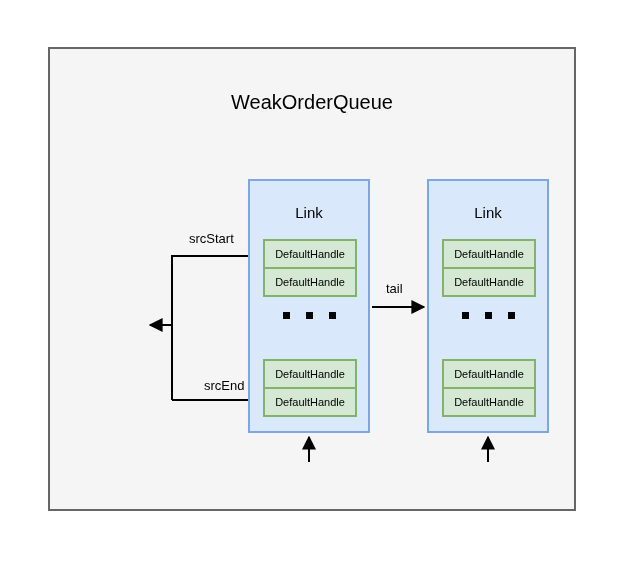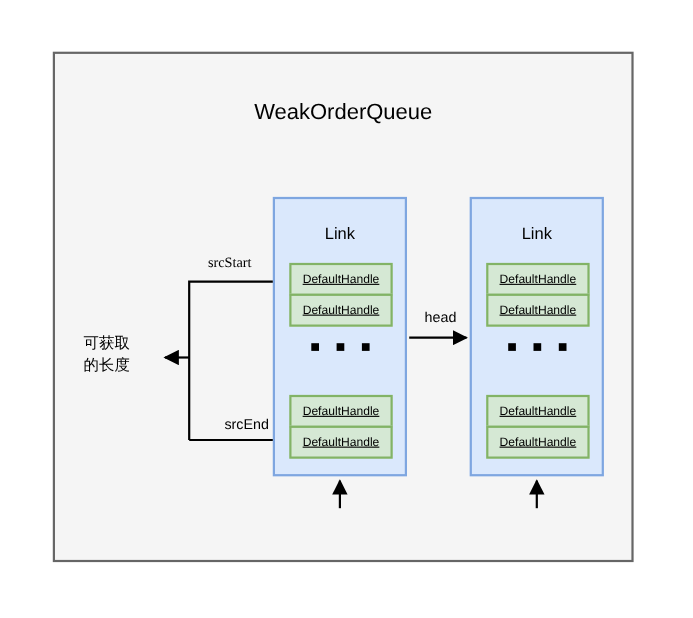--- a/index.html
+++ b/index.html
@@ -65,21 +65,20 @@
     text-align: center;
     font-size: 15px;
     line-height: 18px;
   }
 
   
   .handle-group {
     position: absolute;
     left: 13px;
     width: 80px;
-    text-decoration: underline;
   }
   .handle-group.top    { top: 58px; }
   .handle-group.bottom { top: 178px; }
 
   .handle {
     box-sizing: border-box;
     width: 94px;
     height: 30px;
     background: #d5e8d4;
     border: 2px solid #82b366;
@@ -111,21 +110,21 @@
   }
 
   
   .label {
     position: absolute;
     font-size: 13px;
     line-height: 15px;
     color: #000000;
     white-space: nowrap;
   }
-  .label-srcstart { left: 189px; top: 231px; font-family: Liberation Serif, serif; }
+  .label-srcstart { left: 189px; top: 231px; }
   .label-srcend   { left: 204px; top: 378px; }
   .label-next     { left: 386px; top: 281px; }
 
   .label-cn {
     position: absolute;
     left: 76px;
     top: 301px;
     width: 64px;
     font-size: 14px;
     line-height: 20px;
@@ -218,21 +217,17 @@
 
     <path d="M 372 307 L 424 307" fill="none" stroke="#000000" stroke-width="2" marker-end="url(#arrow)"></path>
 
     <path d="M 309 462 L 309 437" fill="none" stroke="#000000" stroke-width="2" marker-end="url(#arrow)"></path>
 
     <path d="M 488 462 L 488 437" fill="none" stroke="#000000" stroke-width="2" marker-end="url(#arrow)"></path>
   </svg>
 
   <div class="label label-srcstart">srcStart</div>
   <div class="label label-srcend">srcEnd</div>
-  <div class="label label-next">head</div>
-
-  <div class="label-cn">
-    <div>可获取</div>
-    <div>的长度</div>
-  </div>
+  <div class="label label-next">tail</div>
+
 
 
 </div>
 
 </body></html>

